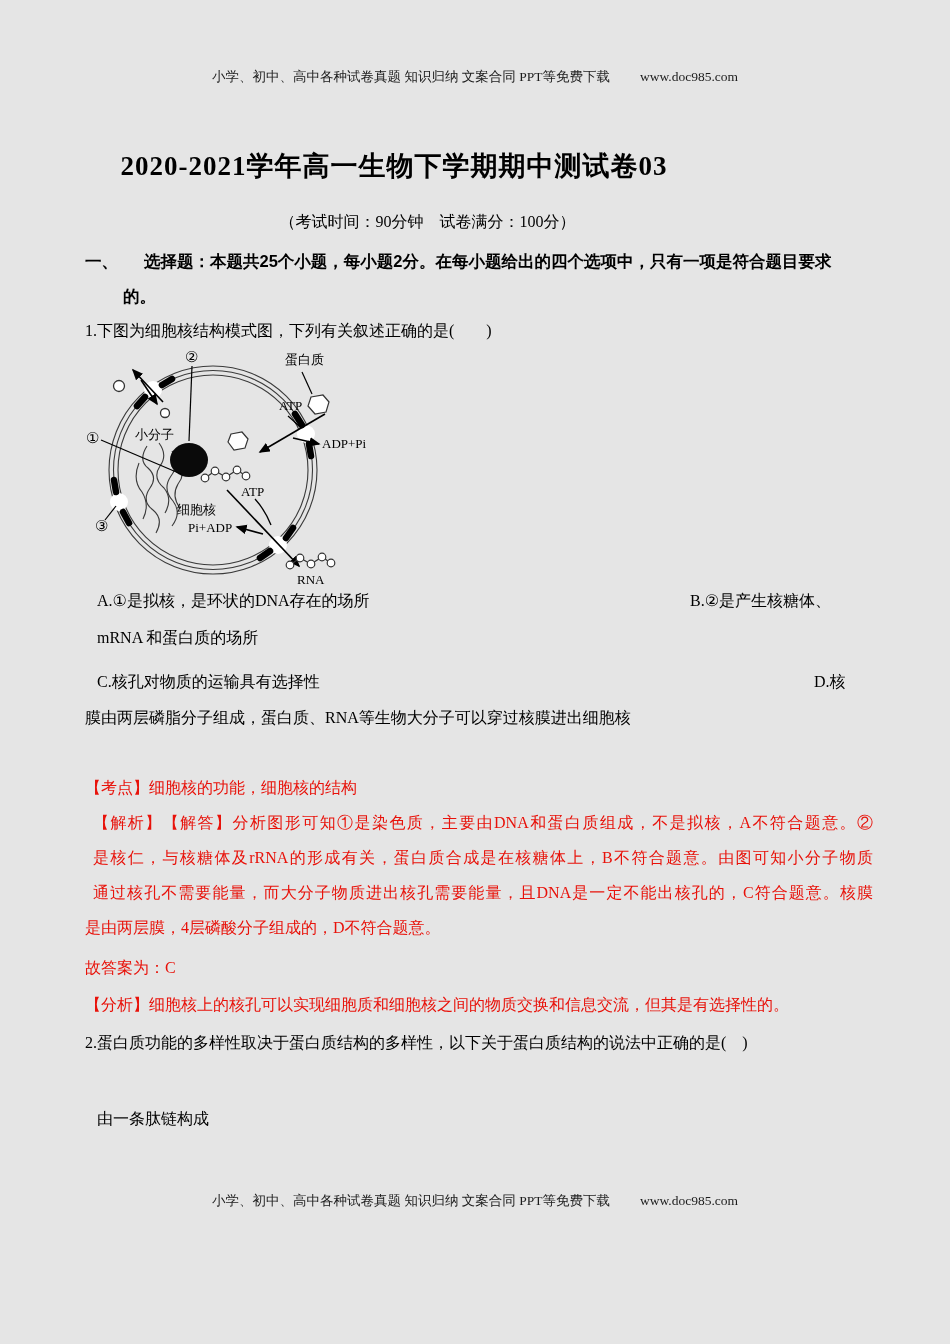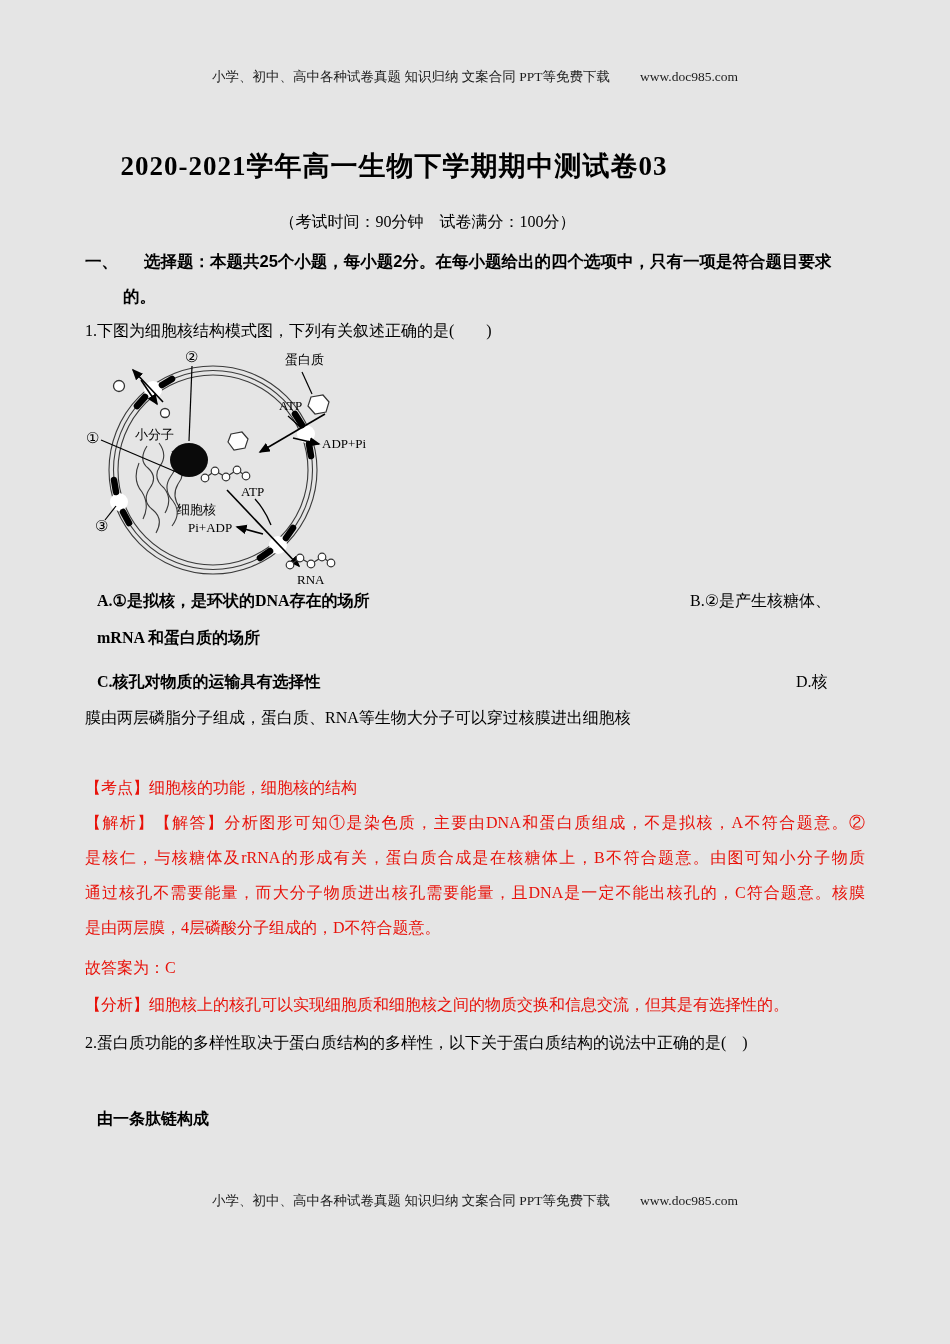--- a/index.html
+++ b/index.html
@@ -7,25 +7,25 @@
         font-family:"Liberation Serif",serif;color:#000;}
   .hf{position:absolute;left:0;width:950px;text-align:center;font-size:13.5px;color:#1c1c1c;}
   .hf .url{margin-left:30px;}
   .title{position:absolute;top:148px;left:0;width:788px;text-align:center;
          font-size:27px;font-weight:bold;letter-spacing:1px;}
   .subtitle{position:absolute;top:212px;left:0;width:855px;text-align:center;font-size:16px;}
   .line{position:absolute;left:85px;width:780px;font-size:16px;line-height:22px;white-space:nowrap;}
   .sect{font-weight:bold;font-family:"Liberation Sans",sans-serif;font-size:16.5px;}
   .sect .sect-text{margin-left:26px;}
   .cont-indent{padding-left:38px;}
-  .ind{padding-left:12px;font-weight:bold;}
+  .ind{padding-left:12px;}
   .col2{position:absolute;top:0;}
-  .c605{left:605px;} .c741{left:711px;text-align:center;} .c600{left:600px;}
+  .c605{left:605px;} .c741{left:729px;text-align:center;} .c600{left:600px;}
   .red{color:#e8120a;}
-  .just{text-align:justify;text-align-last:justify;white-space:normal;}
+  .just{text-align:justify;text-align-last:justify;white-space:normal;margin-left:8px;}
   .ans-val{margin-left:10px;}
   .diagram{position:absolute;left:85px;top:342px;}
   svg text{font-family:"Liberation Serif",serif;font-size:13px;fill:#000;}
   svg text.circnum{font-size:15px;}
 </style>
 </head>
 <body>
 
 <div class="page">
 

